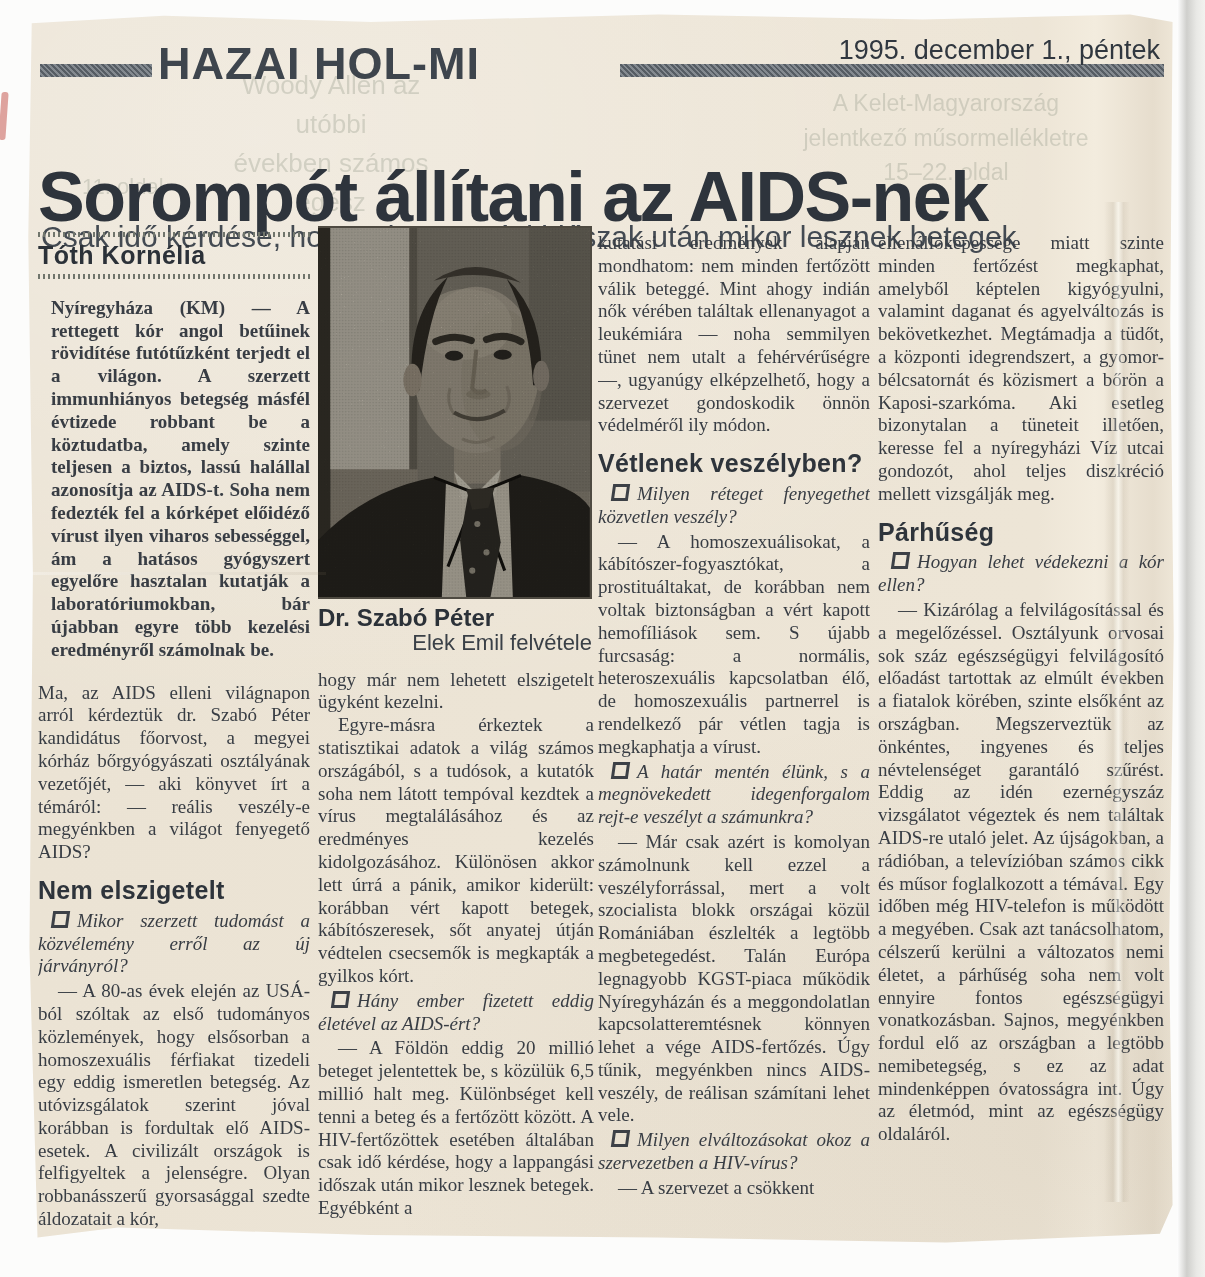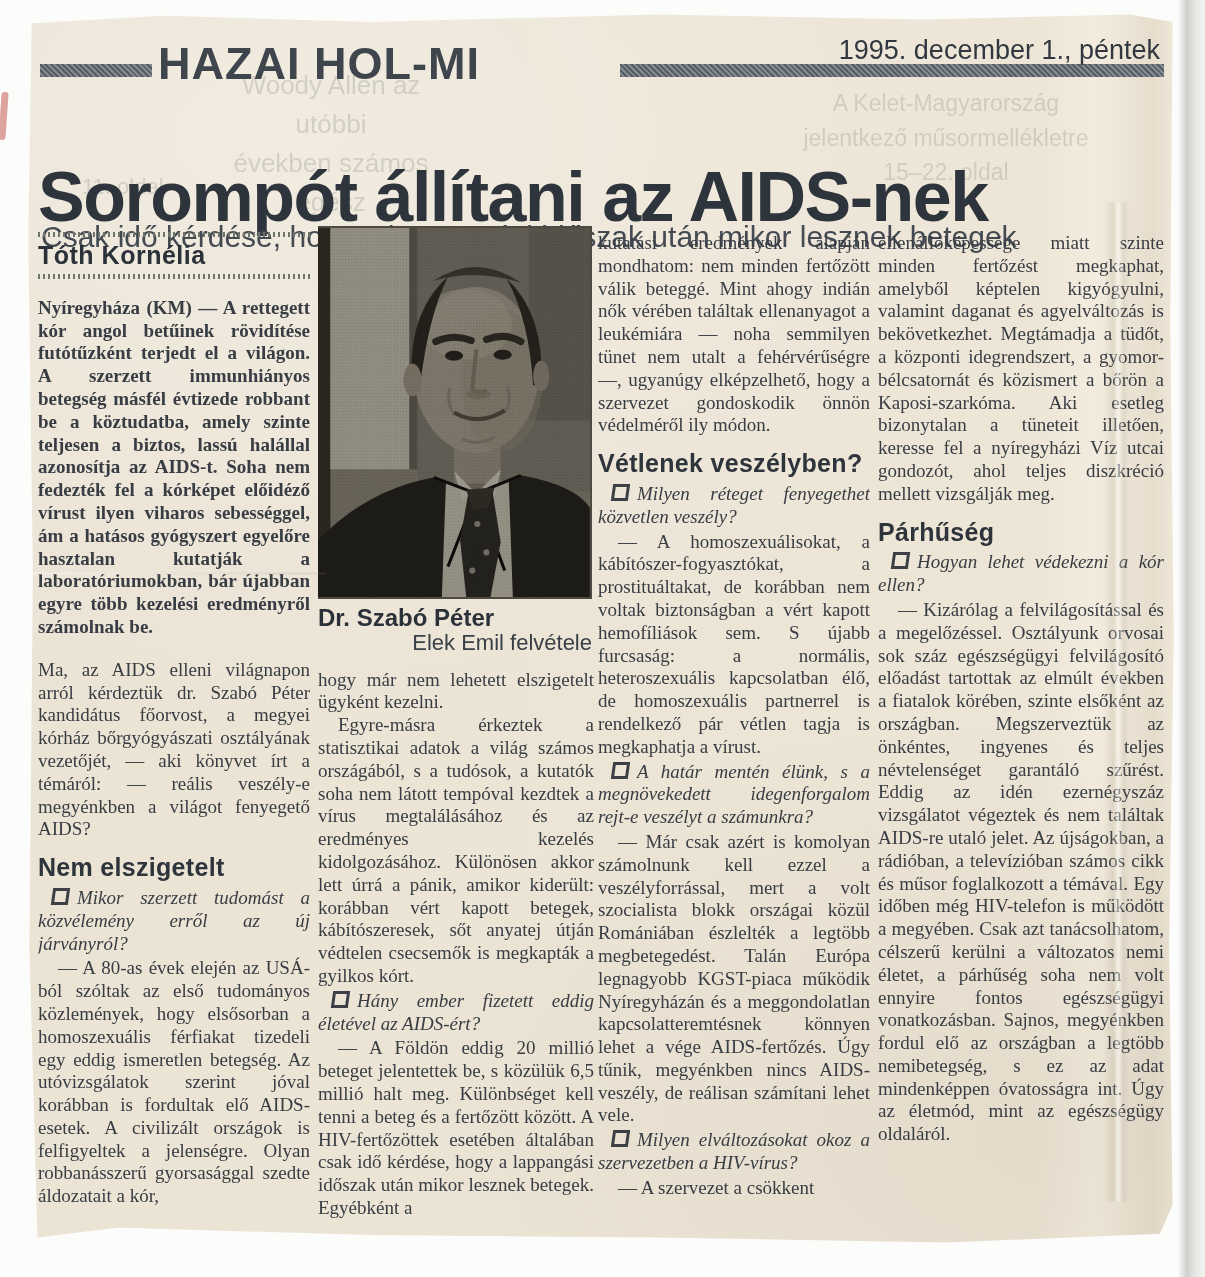--- a/index.html
+++ b/index.html
@@ -46,21 +46,21 @@
   
   .col{position:absolute;top:208px;height:1024px;overflow:hidden;color:#383d44;
     font-size:19px;line-height:22.8px;text-align:justify;hyphens:auto;}
   .col1{left:12px;width:272px;}
   .col2{left:292px;width:276px;}
   .col3{left:572px;width:272px;}
   .col4{left:852px;width:286px;}
   .para{margin:0;}
   .indent{text-indent:20px;}
   .gap{margin-top:20px;}
-  .lead{font-weight:bold;}
+  .lead{font-weight:bold;margin-left:13px;}
   .subhead{font-family:"Liberation Sans",sans-serif;font-size:25px;font-weight:bold;
     color:#2e343b;margin:15px 0 8px;letter-spacing:.3px;text-align:left;}
   .question{margin:2px 0;text-indent:14px;}
   .question .qtext{font-style:italic;}
   .qsquare{display:inline-block;width:11px;height:11px;border:3.5px solid #3c4046;
     margin-right:8px;vertical-align:-1px;transform:skewX(-8deg);}
   
   .byline-block{margin-top:12px;margin-bottom:18px;}
   .byline-rule{height:5px;margin:5px 0;
     background-image:repeating-linear-gradient(90deg,#70756c 0 2px,transparent 2px 5px);}

